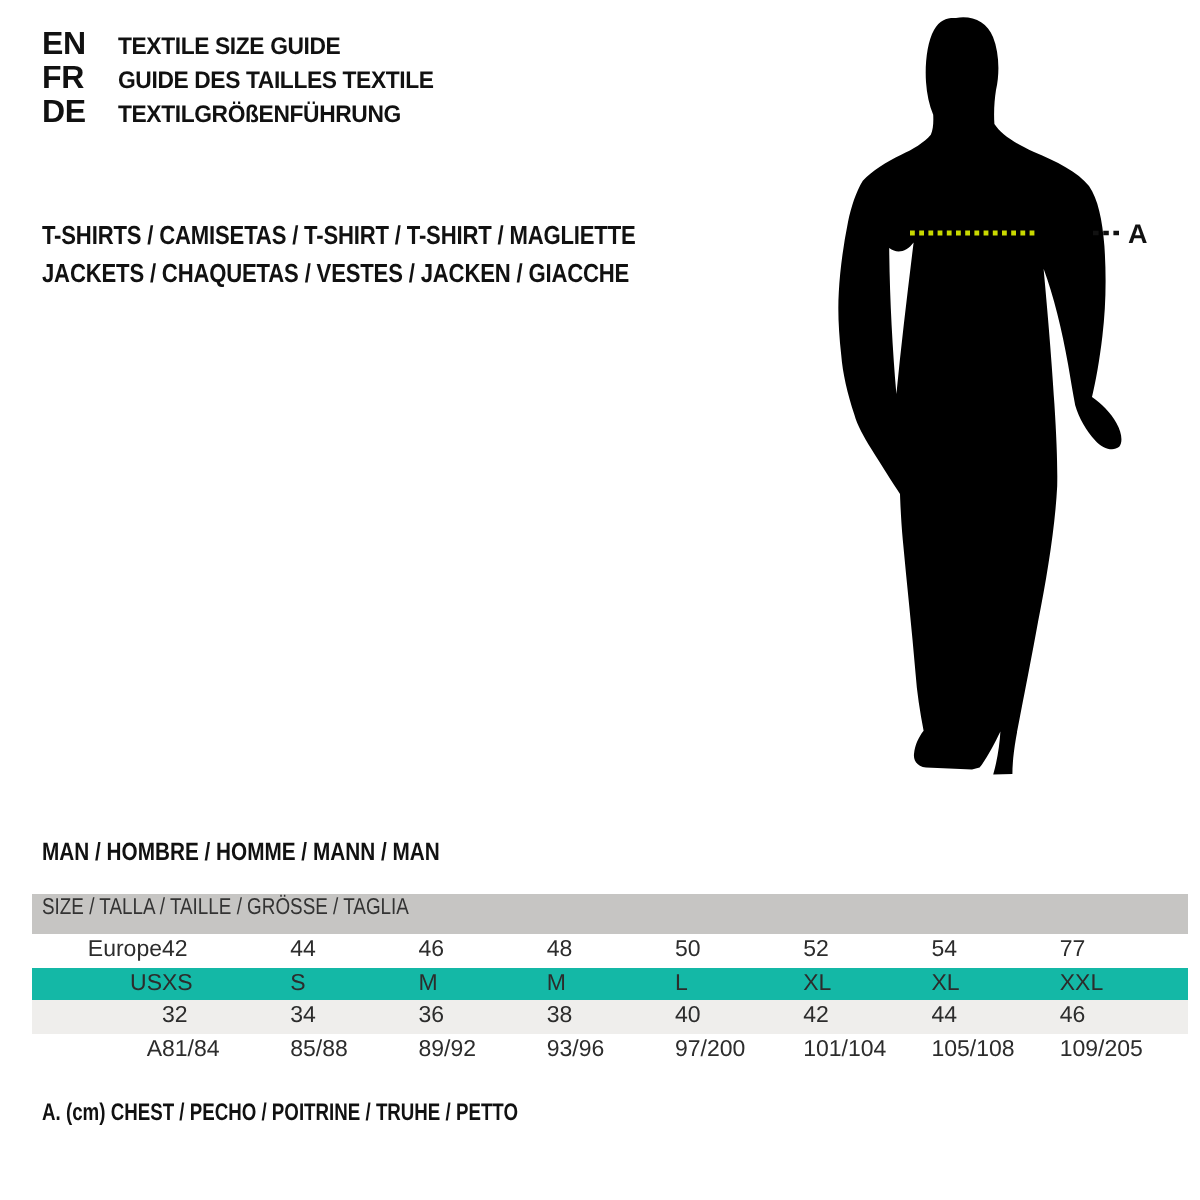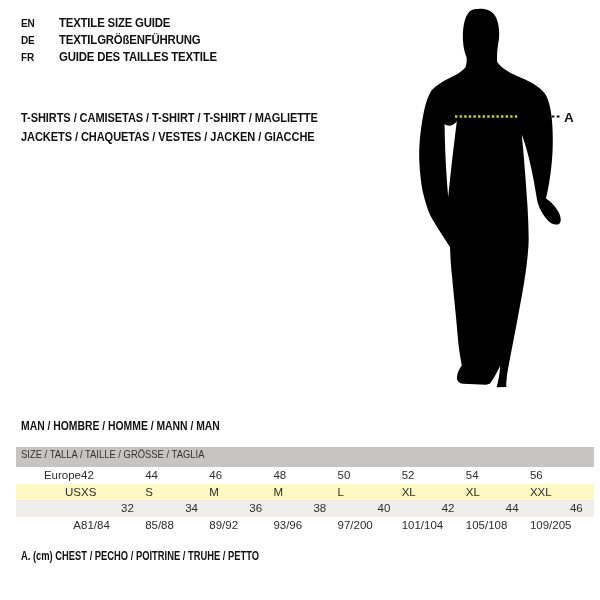--- a/index.html
+++ b/index.html
@@ -6,21 +6,21 @@
   html, body { width: 600px; height: 600px; }
   body {
     position: relative;
     background: #ffffff;
     font-family: "Liberation Sans", sans-serif;
     color: #111;
     overflow: hidden;
   }
   .lang-block { position: absolute; left: 21px; top: 15px; }
   .lang-row { display: flex; height: 16.9px; align-items: center; }
-  .lang-code { width: 38px; font-weight: 700; font-size: 10px; letter-spacing: -0.2px; }
+  .lang-code { width: 38px; font-weight: 700; font-size: 16px; letter-spacing: -0.2px; }
   .lang-label { font-weight: 700; font-size: 12px; transform: scaleX(0.95); transform-origin: 0 50%; white-space: nowrap; letter-spacing: -0.2px; }
 
   .categories {
     position: absolute; left: 21px; top: 108px;
     font-weight: 700; font-size: 13px; line-height: 19.2px;
     transform: scaleX(0.85); transform-origin: 0 0; white-space: nowrap;
     letter-spacing: -0.1px;
   }
 
   .figure { position: absolute; left: 400px; top: 0; width: 200px; height: 400px; }
@@ -46,26 +46,26 @@
 </style>
 </head>
 <body>
 
 <div class="lang-block">
   <div class="lang-row">
     <span class="lang-code">EN</span>
     <span class="lang-label">TEXTILE SIZE GUIDE</span>
   </div>
   <div class="lang-row">
+    <span class="lang-code">FR</span>
+    <span class="lang-label">GUIDE DES TAILLES TEXTILE</span>
+  </div>
+  <div class="lang-row">
     <span class="lang-code">DE</span>
     <span class="lang-label">TEXTILGRÖßENFÜHRUNG</span>
-  </div>
-  <div class="lang-row">
-    <span class="lang-code">FR</span>
-    <span class="lang-label">GUIDE DES TAILLES TEXTILE</span>
   </div>
 </div>
 
 <div class="categories">
   <div>T-SHIRTS / CAMISETAS / T-SHIRT / T-SHIRT / MAGLIETTE</div>
   <div>JACKETS / CHAQUETAS / VESTES / JACKEN / GIACCHE</div>
 </div>
 
 <svg class="figure" viewBox="0 0 200 400" xmlns="http://www.w3.org/2000/svg">
   <path fill-rule="evenodd" d="M 78 9
@@ -129,34 +129,34 @@
   </div>
   <div class="trow">
     <span class="tlabel">Europe</span>
     <span class="tcell">42</span>
     <span class="tcell">44</span>
     <span class="tcell">46</span>
     <span class="tcell">48</span>
     <span class="tcell">50</span>
     <span class="tcell">52</span>
     <span class="tcell">54</span>
-    <span class="tcell">56</span>
+    <span class="tcell">77</span>
   </div>
-  <div class="trow" style="background-color: #fef9c3;">
+  <div class="trow" style="background-color: #14b8a6;">
     <span class="tlabel">US</span>
     <span class="tcell">XS</span>
     <span class="tcell">S</span>
     <span class="tcell">M</span>
     <span class="tcell">M</span>
     <span class="tcell">L</span>
     <span class="tcell">XL</span>
     <span class="tcell">XL</span>
     <span class="tcell">XXL</span>
   </div>
-  <div class="trow" style="background-color: rgb(239, 238, 236); gap: 40px;">
+  <div class="trow" style="background-color: rgb(239, 238, 236);">
     <span class="tlabel"></span>
     <span class="tcell">32</span>
     <span class="tcell">34</span>
     <span class="tcell">36</span>
     <span class="tcell">38</span>
     <span class="tcell">40</span>
     <span class="tcell">42</span>
     <span class="tcell">44</span>
     <span class="tcell">46</span>
   </div>

